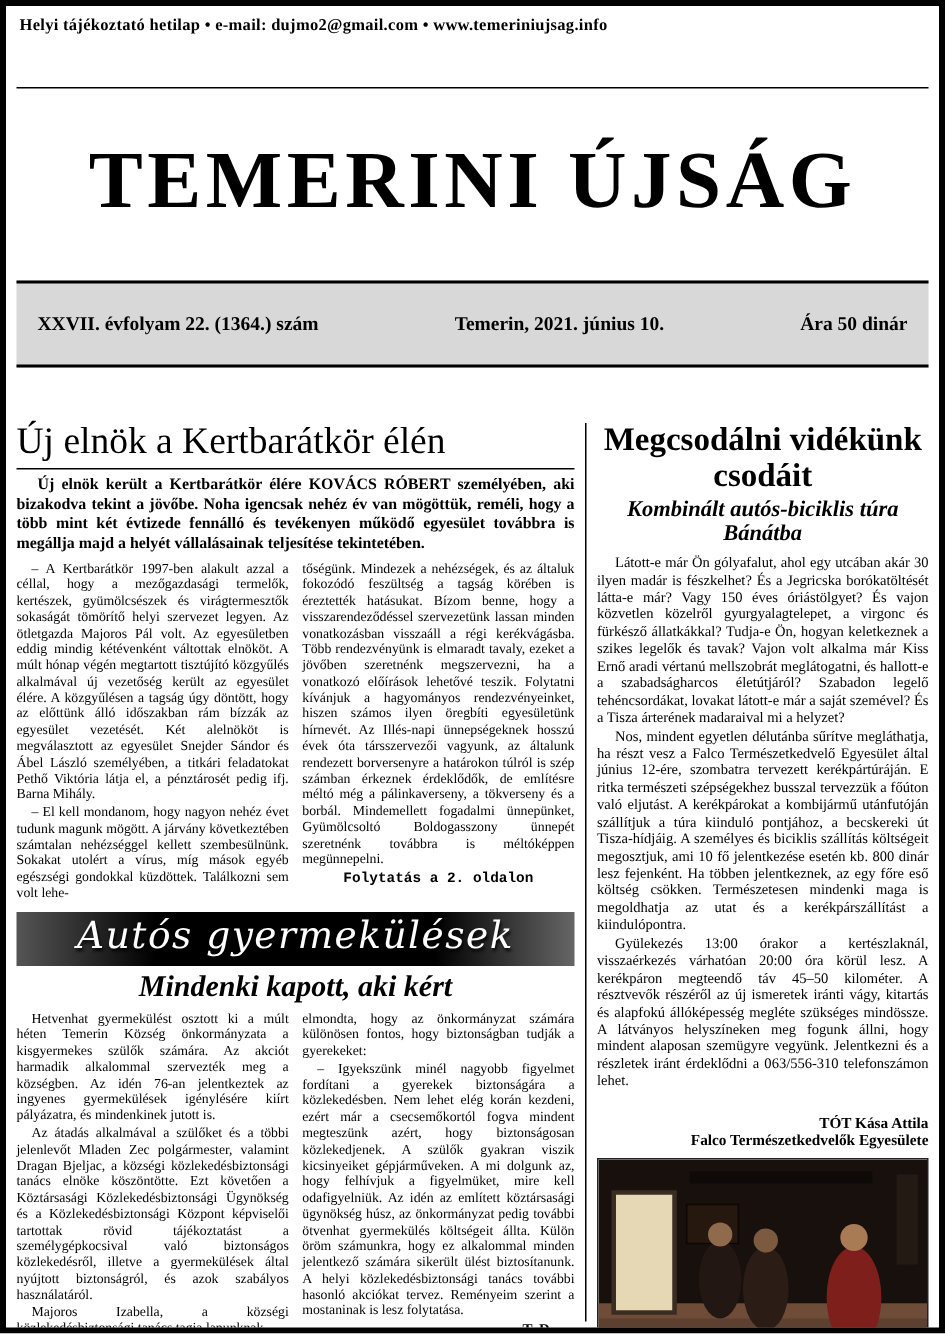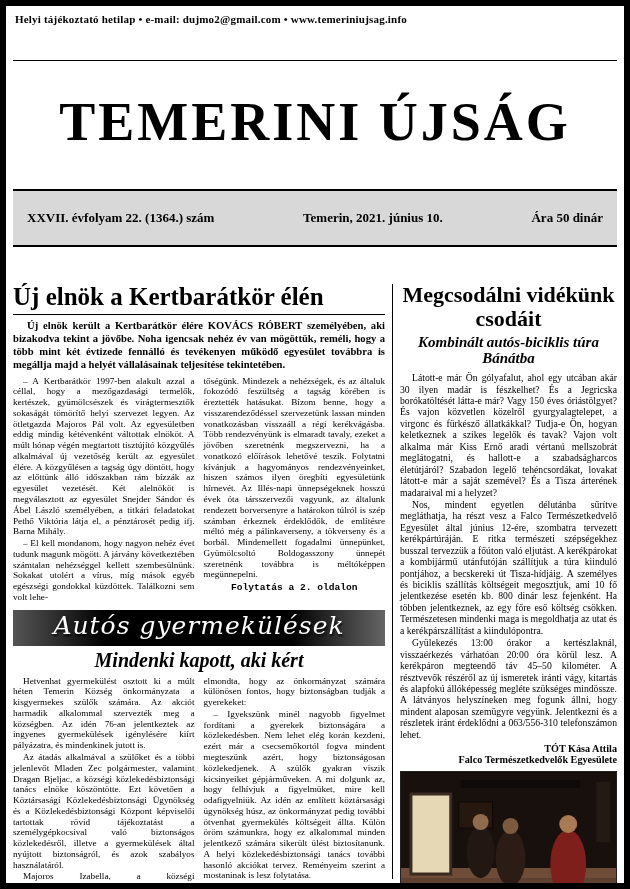--- a/index.html
+++ b/index.html
@@ -1,41 +1,41 @@
 <!DOCTYPE html>
 <html><head>
 <meta charset="utf-8">
 <style>
   * { margin:0; padding:0; box-sizing:border-box; }
   html,body { width:630px; height:889px; background:#fff; }
   body { font-family:"Liberation Serif", serif; color:#000; }
-  .page { width:630px; height:889px; border:6px solid #000000; padding:3px 7px 4px; overflow:hidden; display:flex; flex-direction:column; background:#fff;gap:32px; }
+  .page { width:630px; height:889px; border:4px solid #000000; padding:3px 7px 4px; overflow:hidden; display:flex; flex-direction:column; background:#fff;gap:32px; }
   .tagline { font-size:11px; font-weight:bold; padding:4px 2px 3px; letter-spacing:.2px; }
   .rule { border-top:1.5px solid #000; }
   .masthead { text-align:center; font-size:54px; font-weight:bold; letter-spacing:3px; line-height:1.02; padding:2px 0 7px; font-family:"Liberation Serif", serif; }
   .infobar { display:flex; justify-content:space-between; align-items:center; background:#d8d8d8; border-top:2px solid #000; border-bottom:2px solid #000; padding:19px 14px; font-size:13px; font-weight:bold; }
   .content { display:flex; flex:1; padding-top:3px; min-height:0; }
   .left-col { width:372px; display:flex; flex-direction:column; }
   .v-divider { width:1px; background:#000; margin:2px 7px 0; }
   .right-col { flex:1; display:flex; flex-direction:column; min-width:0; }
-  .headline-left { font-size:25px; font-weight:bold; padding:1px 0 3px; border-bottom:1.5px solid #000; margin-bottom:4px; white-space:nowrap; }
+  .headline-left { font-size:25px; font-weight:normal; padding:1px 0 3px; border-bottom:1.5px solid #000; margin-bottom:4px; white-space:nowrap; }
   .lead { font-size:10.6px; font-weight:bold; text-align:justify; text-indent:14px; line-height:1.24; margin-bottom:4px; }
   .cols { display:flex; gap:9px; }
   .col { flex:1; font-size:9.2px; line-height:1.17; text-align:justify; min-width:0; }
   .col p { text-indent:10px; margin-bottom:1px; }
   .col p.no-indent { text-indent:0; }
   .continuation { font-weight:bold; text-align:center; font-size:9.6px; margin-top:2px;font-family:Liberation Mono, monospace; }
   .banner { margin:6px 0 2px; background:linear-gradient(90deg,#555 0%,#000 25%,#000 75%,#666 100%); color:#fff; text-align:center; font-style:italic; font-weight:normal; font-size:25px; padding:1px 0 6px; font-family:"DejaVu Serif", serif; letter-spacing:1px; text-shadow:1px 2px 2px rgba(0,0,0,.8); }
   .sub-gy { text-align:center; font-weight:bold; font-style:italic; font-size:20px; margin:1px 0 4px; }
   .sig-td { text-align:right; font-weight:bold; font-size:10px; padding-right:14px; margin-top:2px; }
   .headline-right { text-align:center; font-size:22px; font-weight:bold; line-height:1.08; margin:1px 0 3px; }
   .sub-right { text-align:center; font-style:italic; font-weight:bold; font-size:15px; line-height:1.12; margin-bottom:5px; }
   .right-text p { font-size:9.7px; line-height:1.18; text-align:justify; text-indent:12px; margin-bottom:1px; }
   .right-text p.bold-par { font-weight:bold; }
-  .sig-name { text-align:right; font-weight:bold; font-size:10.2px; margin-top:2px; }
+  .sig-name { text-align:right; font-weight:bold; font-size:10.2px; margin-top:16px; }
   .sig-org { text-align:right; font-weight:bold; font-size:10.2px; }
   .photo-wrap { margin-top:6px; border:1px solid #222; line-height:0; }
   .photo-caption { text-align:center; font-weight:bold; font-size:11px; margin-top:3px; }
 </style>
 </head>
 <body>
 
 <div class="page">
 
   <div class="tagline">Helyi tájékoztató hetilap • e-mail: dujmo2@gmail.com • www.temeriniujsag.info</div>

